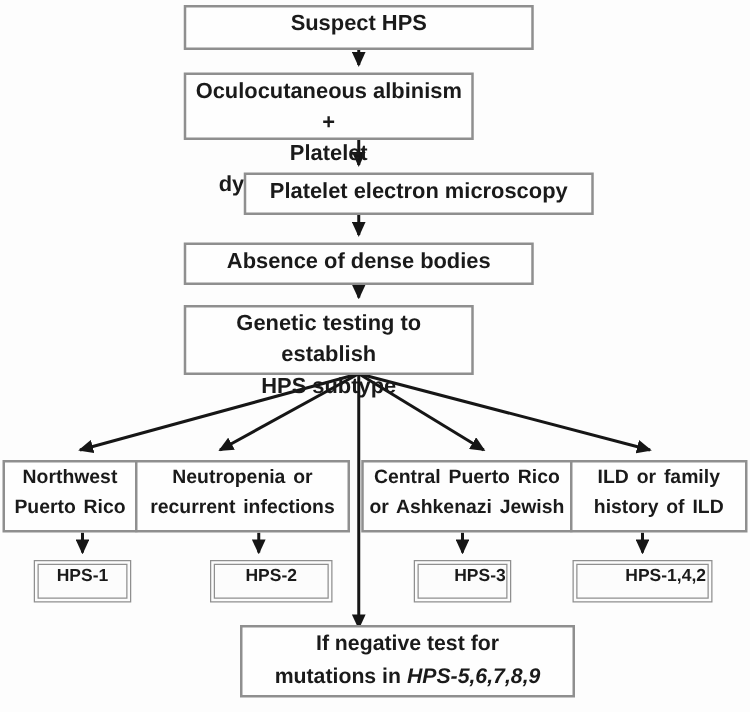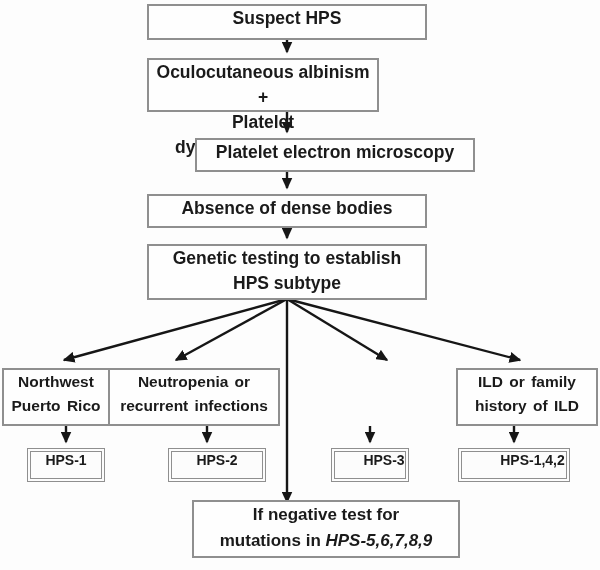--- a/index.html
+++ b/index.html
@@ -32,21 +32,21 @@
   .branch { font-size: 15.5px; line-height: 24px; word-spacing: 2px; }
   .result { border: 4px double #8f8f8f; font-size: 14px; background: #fcfcfc; }
   .final  { font-size: 17px; line-height: 26px; }
   .final .genes { font-style: italic; }
 
   
   #n-suspect   { left: 147; left: 147px; top: 4px;   width: 280px; height: 36px; }
   #n-albinism  { left: 147px; top: 58px;  width: 232px; height: 54px; }
   #n-micro     { left: 147px; top: 138px; width: 280px; height: 34px; margin-left: 48px; }
   #n-dense     { left: 147px; top: 194px; width: 280px; height: 34px; }
-  #n-genetic   { left: 147px; top: 244px; width: 280px; height: 56px; }
+  #n-genetic   { left: 147px; top: 244px; width: 232px; height: 56px; }
 
   
   #br-0 { left: 2px;   top: 368px; width: 108px; height: 58px; }
   #br-1 { left: 108px; top: 368px; width: 172px; height: 58px; }
   #br-2 { left: 289px; top: 368px; width: 169px; height: 58px; }
   #br-3 { left: 456px; top: 368px; width: 142px; height: 58px; }
 
   
   #rs-0 { left: 27px;  top: 448px; width: 78px;  height: 34px; }
   #rs-1 { left: 168px; top: 448px; width: 98px;  height: 34px; }
@@ -108,20 +108,24 @@
   </div>
 
   <div class="node branch" id="br-0">
     <span class="ln">Northwest</span>
     <span class="ln">Puerto Rico</span>
   </div>
   <div class="node branch" id="br-1">
     <span class="ln">Neutropenia or</span>
     <span class="ln">recurrent infections</span>
   </div>
+  <div class="node branch" id="br-2">
+    <span class="ln">Central Puerto Rico</span>
+    <span class="ln">or Ashkenazi Jewish</span>
+  </div>
   <div class="node branch" id="br-3">
     <span class="ln">ILD or family</span>
     <span class="ln">history of ILD</span>
   </div>
 
   <div class="node result" id="rs-0">
     <span class="ln">HPS-1</span>
   </div>
   <div class="node result" id="rs-1">
     <span class="ln">HPS-2</span>

